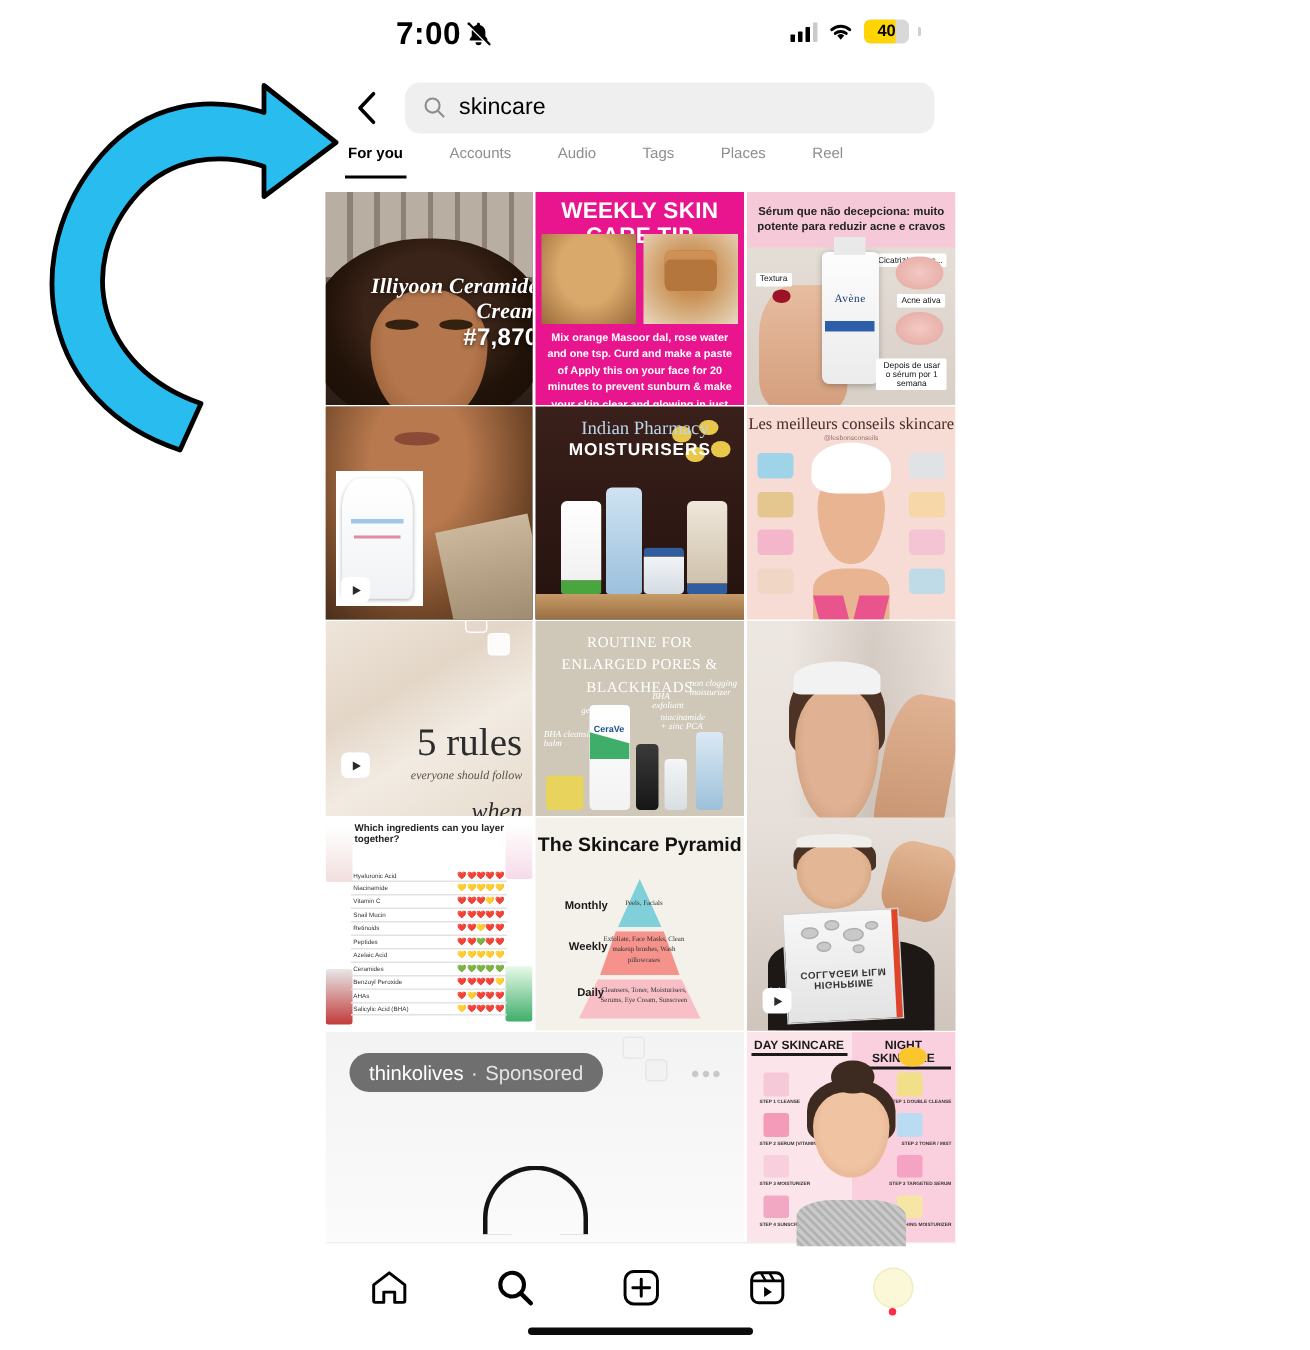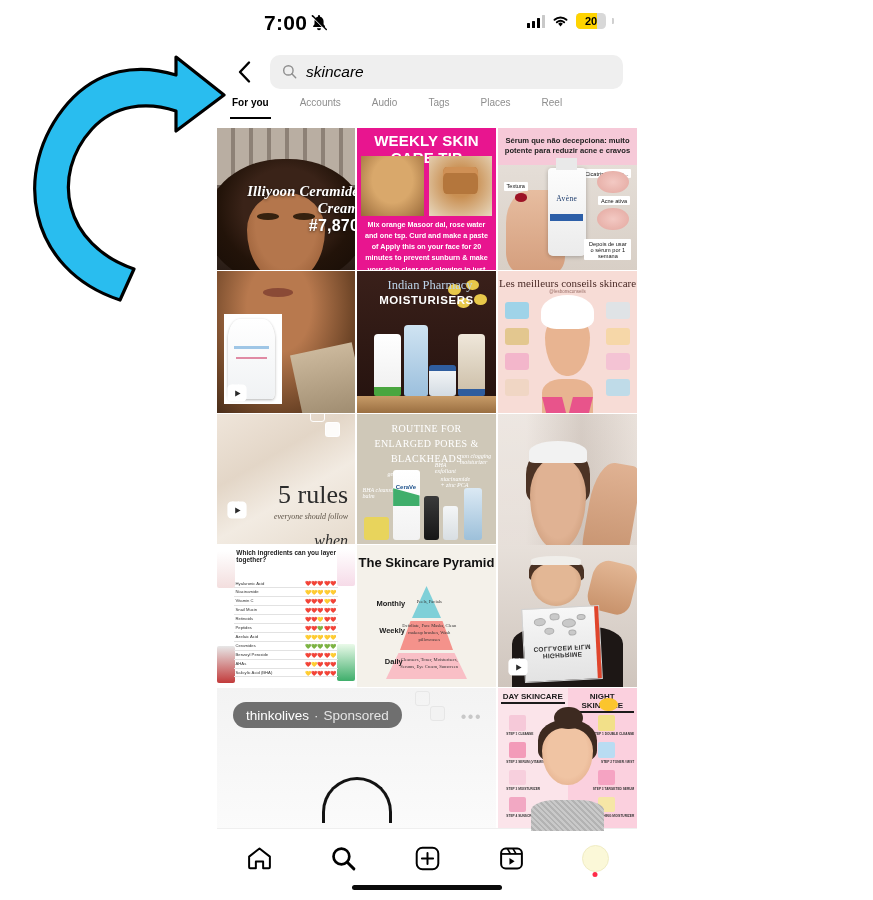--- a/index.html
+++ b/index.html
@@ -37,21 +37,21 @@
   }
   .batt .fill { position:absolute; left:0; top:0; bottom:0; width: 70%; background: #ffd400; }
   .batt .num {
     position: absolute; inset: 0; display:flex; align-items:center; justify-content:center;
     font-size: 11px; font-weight: bold; color:#000; letter-spacing:-.2px;
   }
   .batt-nub { width:2px; height:6px; background:#d0d0d0; border-radius:0 1px 1px 0; }
 
   
   .searchrow {
-    display:flex; align-items:center; height: 47px; padding: 0 14px 0 14px; font-style: italic;
+    display:flex; align-items:center; height: 47px; padding: 0 14px 0 14px;
   }
   .backbtn { width: 26px; height: 26px; flex: 0 0 26px; display:flex; align-items:center; justify-content:center; }
   .searchfield {
     flex: 1; margin-left: 13px; height: 34px; background: #efefef; border-radius: 10px;
     display:flex; align-items:center; padding: 0 12px; gap: 9px;
   }
   .searchfield .txt { font-size: 15.5px; color: #000; }
 
   
   .tabs {
@@ -322,21 +322,21 @@
             <i></i>
             <i></i>
           </span>
         <svg width="19" height="14" viewBox="0 0 20 15">
           <path d="M10 13.4l2.5-3a3.4 3.4 0 0 0-5 0l2.5 3z" fill="#000"></path>
           <path d="M3.6 6.2a9.6 9.6 0 0 1 12.8 0" stroke="#000" stroke-width="2.1" fill="none" stroke-linecap="round"></path>
           <path d="M6.1 8.9a6 6 0 0 1 7.8 0" stroke="#000" stroke-width="2.1" fill="none" stroke-linecap="round"></path>
         </svg>
         <span class="batt">
           <span class="fill"></span>
-          <span class="num">20</span>
+          <span class="num">40</span>
         </span>
         <span class="batt-nub"></span>
       </div>
     </div>
 
     <div class="searchrow">
       <div class="backbtn">
         <svg width="15" height="24" viewBox="0 0 15 24">
           <path d="M12 2.5L3 12l9 9.5" stroke="#000" stroke-width="2.4" fill="none" stroke-linecap="round" stroke-linejoin="round"></path>
         </svg>

